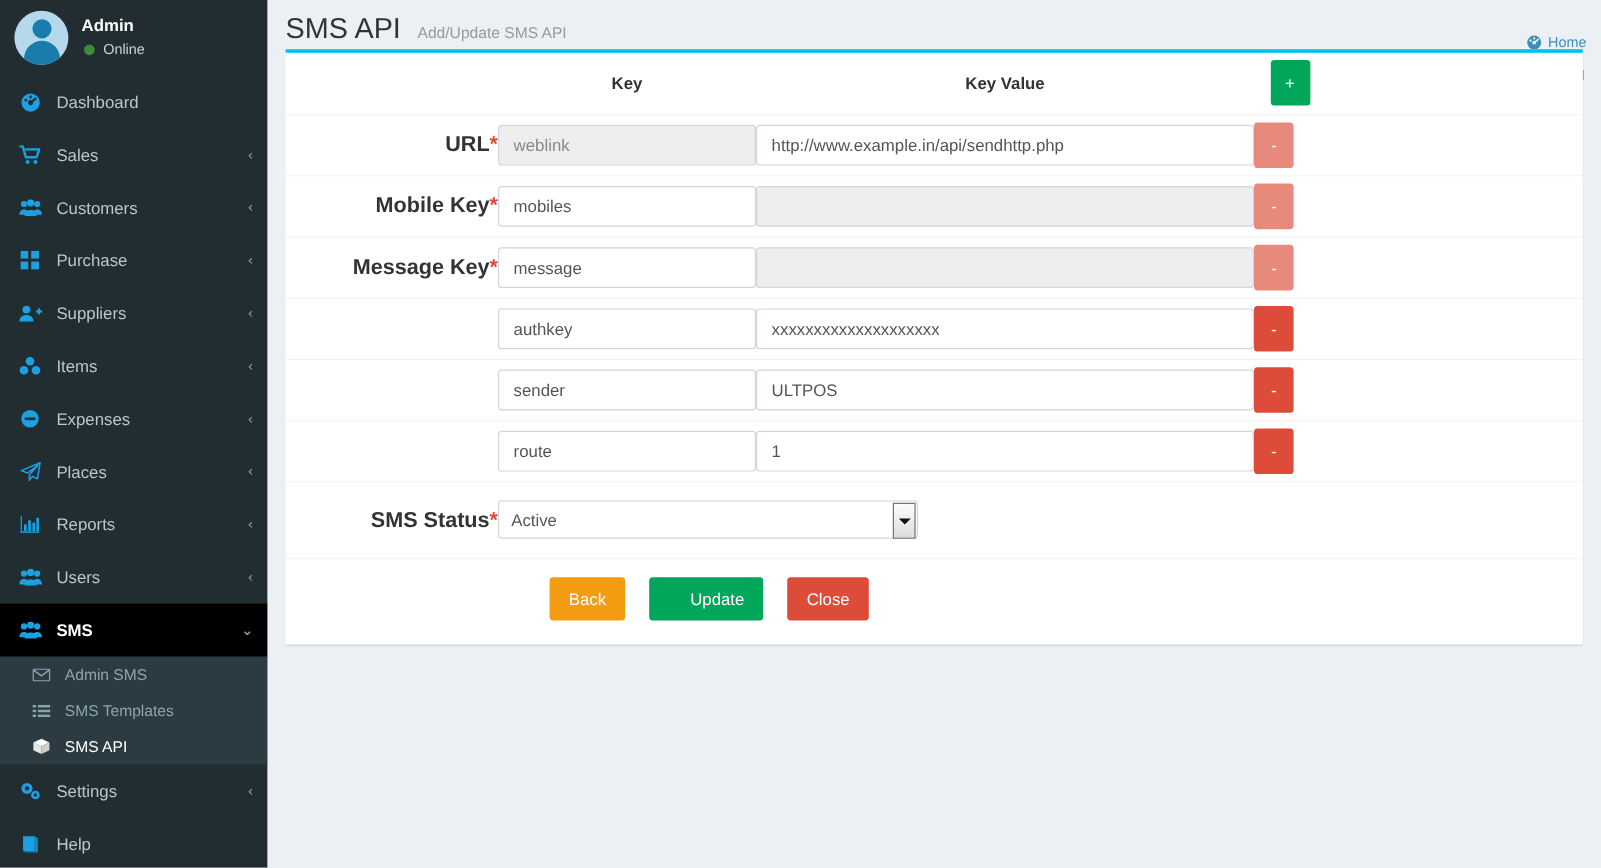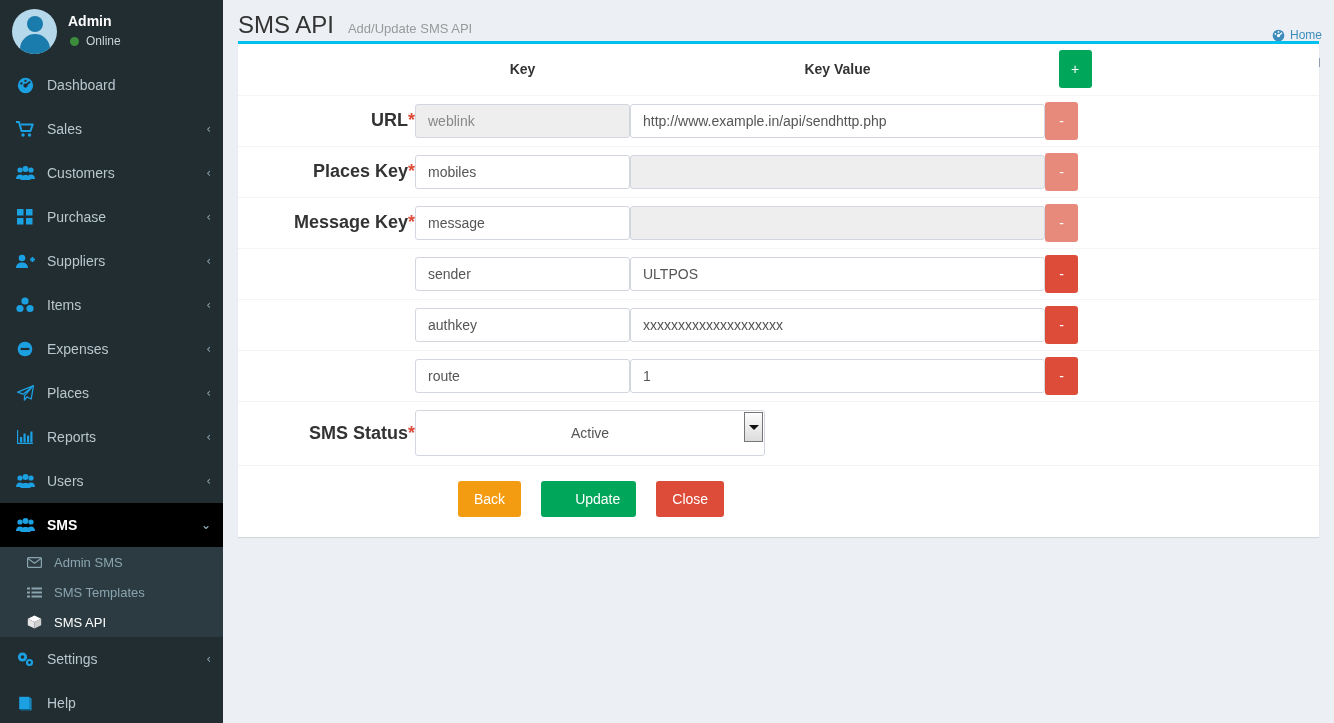--- a/index.html
+++ b/index.html
@@ -187,30 +187,29 @@
     font-family: "Liberation Sans", sans-serif;
   }
   .btn-add { background: #00a65a; height: 38px; }
   .btn-del { background: #dd4b39; }
   .btn-del.dim { background: #e78a7c; cursor: not-allowed; }
 
   
   .status-row td { height: 64px; border-top: 1px solid #f4f4f4; }
   .sel-wrap { position: relative; width: 350px; }
   select.sel {
-    width: 350px; height: 46px;
+    width: 350px; height: 32px;
     border: 1px solid #d2d6de;
     border-radius: 3px;
     padding: 5px 10px;
     font-size: 14px; color: #555;
     background: #fff;
     font-family: "Liberation Sans", sans-serif;
     appearance: none; -webkit-appearance: none; -moz-appearance: none;
     outline: none;
-    text-align: center;
   }
   .sel-arrow {
     position: absolute; right: 2px; top: 2px;
     width: 19px; height: 30px;
     background: linear-gradient(#fdfdfd, #dcdcdc);
     border: 1px solid #767676;
     display: flex; align-items: center; justify-content: center;
     pointer-events: none;
   }
   .sel-arrow i {
@@ -522,21 +521,21 @@
           <td class="cell-value">
             <input class="inp" value="http://www.example.in/api/sendhttp.php" style="">
           </td>
           <td>
             <button class="btn-sq btn-del dim">-</button>
           </td>
           <td></td>
         </tr>
 
         <tr class="body-row">
-          <td class="row-label"><span>Places Key</span><span class="req">*</span></td>
+          <td class="row-label"><span>Mobile Key</span><span class="req">*</span></td>
           <td class="cell-key">
             <input class="inp" value="mobiles" style="">
           </td>
           <td class="cell-value">
             <input class="inp disabled" disabled="" value="" style="">
           </td>
           <td>
             <button class="btn-sq btn-del dim">-</button>
           </td>
           <td></td>
@@ -552,38 +551,38 @@
           </td>
           <td>
             <button class="btn-sq btn-del dim">-</button>
           </td>
           <td></td>
         </tr>
 
         <tr class="body-row">
           <td class="row-label"><span></span></td>
           <td class="cell-key">
-            <input class="inp" value="sender" style="">
+            <input class="inp" value="authkey" style="">
           </td>
           <td class="cell-value">
-            <input class="inp" value="ULTPOS" style="">
+            <input class="inp" value="xxxxxxxxxxxxxxxxxxxx" style="">
           </td>
           <td>
             <button class="btn-sq btn-del">-</button>
           </td>
           <td></td>
         </tr>
 
         <tr class="body-row">
           <td class="row-label"><span></span></td>
           <td class="cell-key">
-            <input class="inp" value="authkey" style="">
+            <input class="inp" value="sender" style="">
           </td>
           <td class="cell-value">
-            <input class="inp" value="xxxxxxxxxxxxxxxxxxxx" style="">
+            <input class="inp" value="ULTPOS" style="">
           </td>
           <td>
             <button class="btn-sq btn-del">-</button>
           </td>
           <td></td>
         </tr>
 
         <tr class="body-row">
           <td class="row-label"><span></span></td>
           <td class="cell-key">

